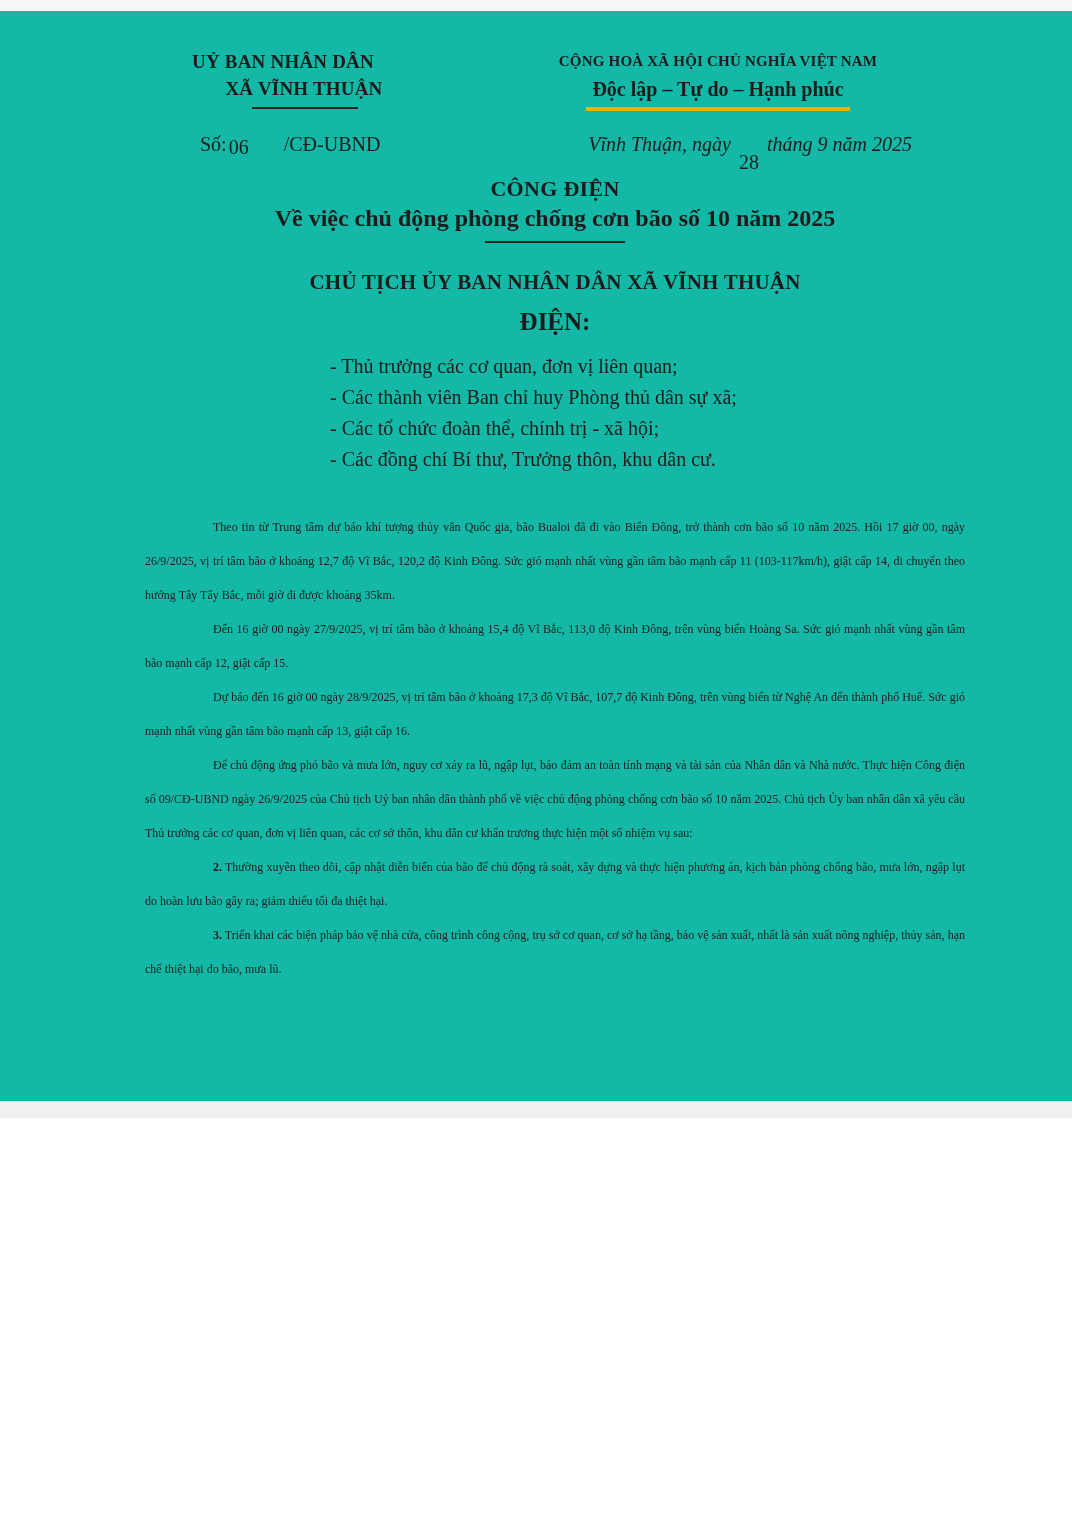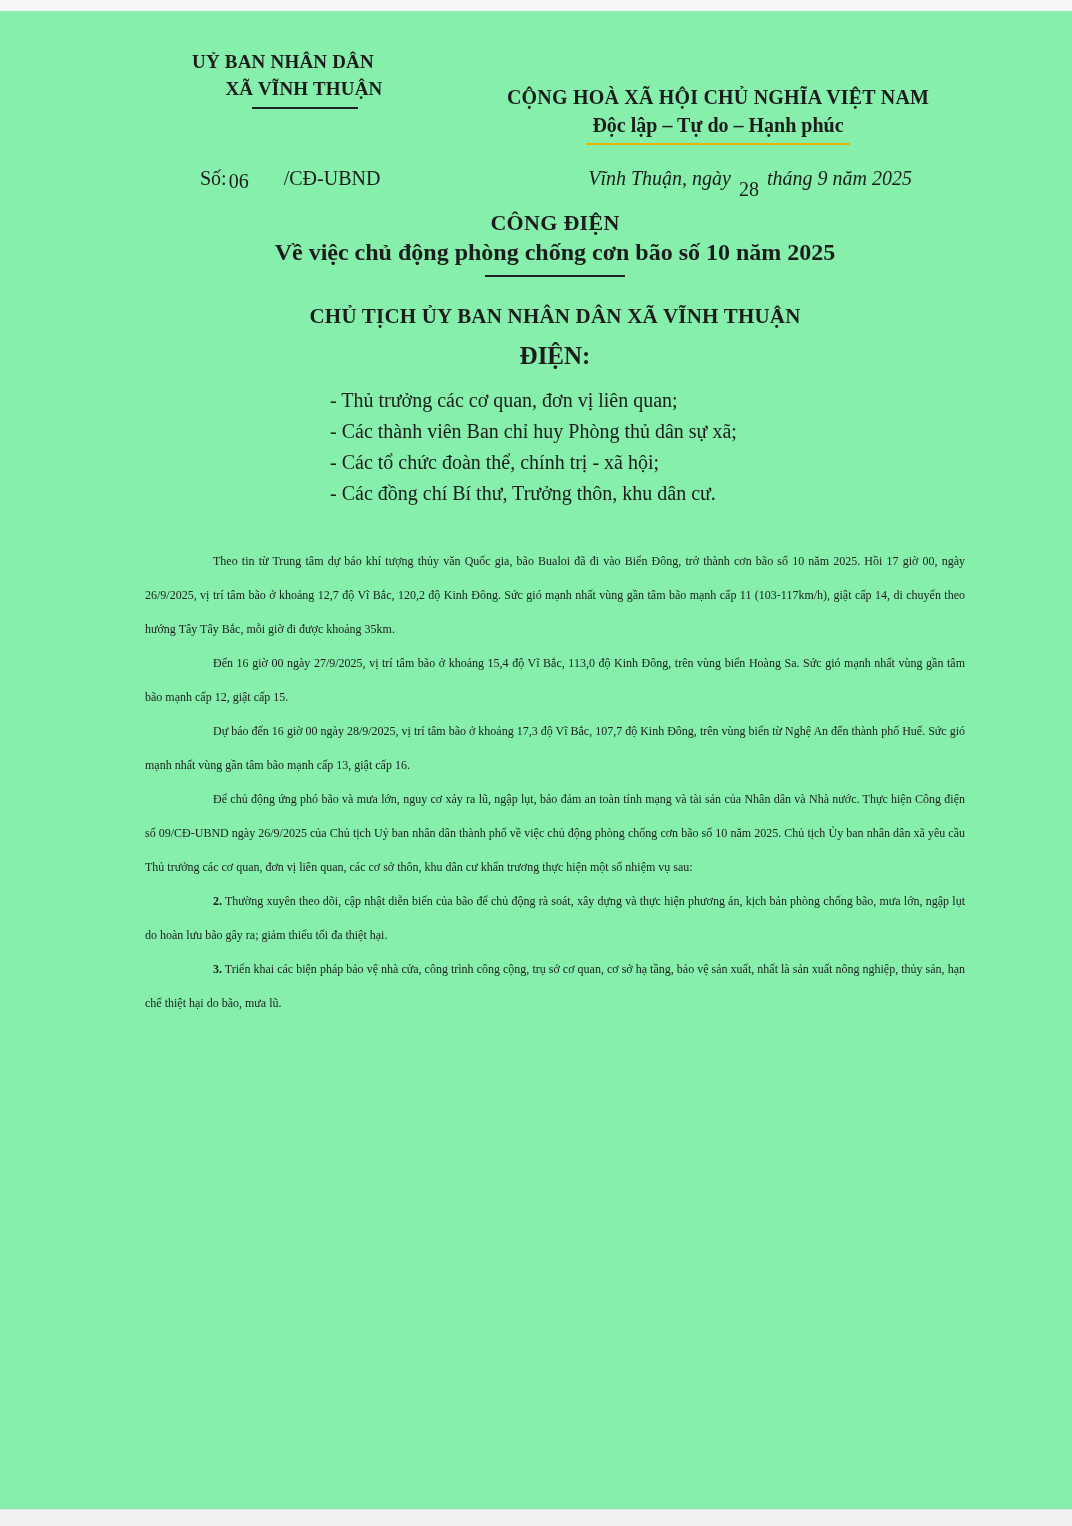--- a/index.html
+++ b/index.html
@@ -3,23 +3,23 @@
 <meta charset="utf-8">
 <style>
   html, body {
     margin: 0;
     padding: 0;
     background: #ffffff;
   }
   .page {
     position: relative;
     width: 1072px;
-    height: 1526px;
+    height: 1118px;
     margin: 0 auto;
-    background: #86efac;
+    background: #14b8a6;
     overflow: hidden;
     font-family: "Liberation Serif", "DejaVu Serif", serif;
     color: #1c1c1c;
   }
   .edge-strip-top {
     position: absolute;
     top: 0; left: 0; right: 0;
     height: 11px;
     background: #f6f6f7;
   }
@@ -52,26 +52,26 @@
     border-bottom: 2px solid #222;
     margin: 5px auto 0;
     transform: translateX(22px);
   }
   .national-block {
     width: 500px;
     text-align: center;
     font-weight: bold;
     line-height: 27px;
   }
-  .national-line1 { font-size: 20px; letter-spacing: 0.2px; margin-top: 36px; }
+  .national-line1 { font-size: 15px; letter-spacing: 0.2px; }
   .national-line2-wrap { margin-top: 1px; }
   .national-line2 {
     display: inline-block;
     font-size: 20px;
-    border-bottom: 2px solid #eab308;
+    border-bottom: 4px solid #eab308;
     padding: 0 6px 4px;
   }
 
   
   .number-date-row {
     display: flex;
     align-items: flex-end;
     margin: 22px 160px 0 200px;
     font-size: 20px;
   }
@@ -83,21 +83,21 @@
   }
   .doc-number .doc-symbol { margin-left: 30px; }
   .date-line {
     margin-left: auto;
     font-style: italic;
     white-space: nowrap;
   }
   .date-line .filled-day {
     font-style: normal;
     position: relative;
-    top: 11px;
+    top: 18px;
     padding: 0 3px;
   }
 
   
   .title-block {
     margin: 20px 107px 0 145px;
     text-align: center;
     font-family: Liberation Serif, serif;
   }
   .doc-title {

